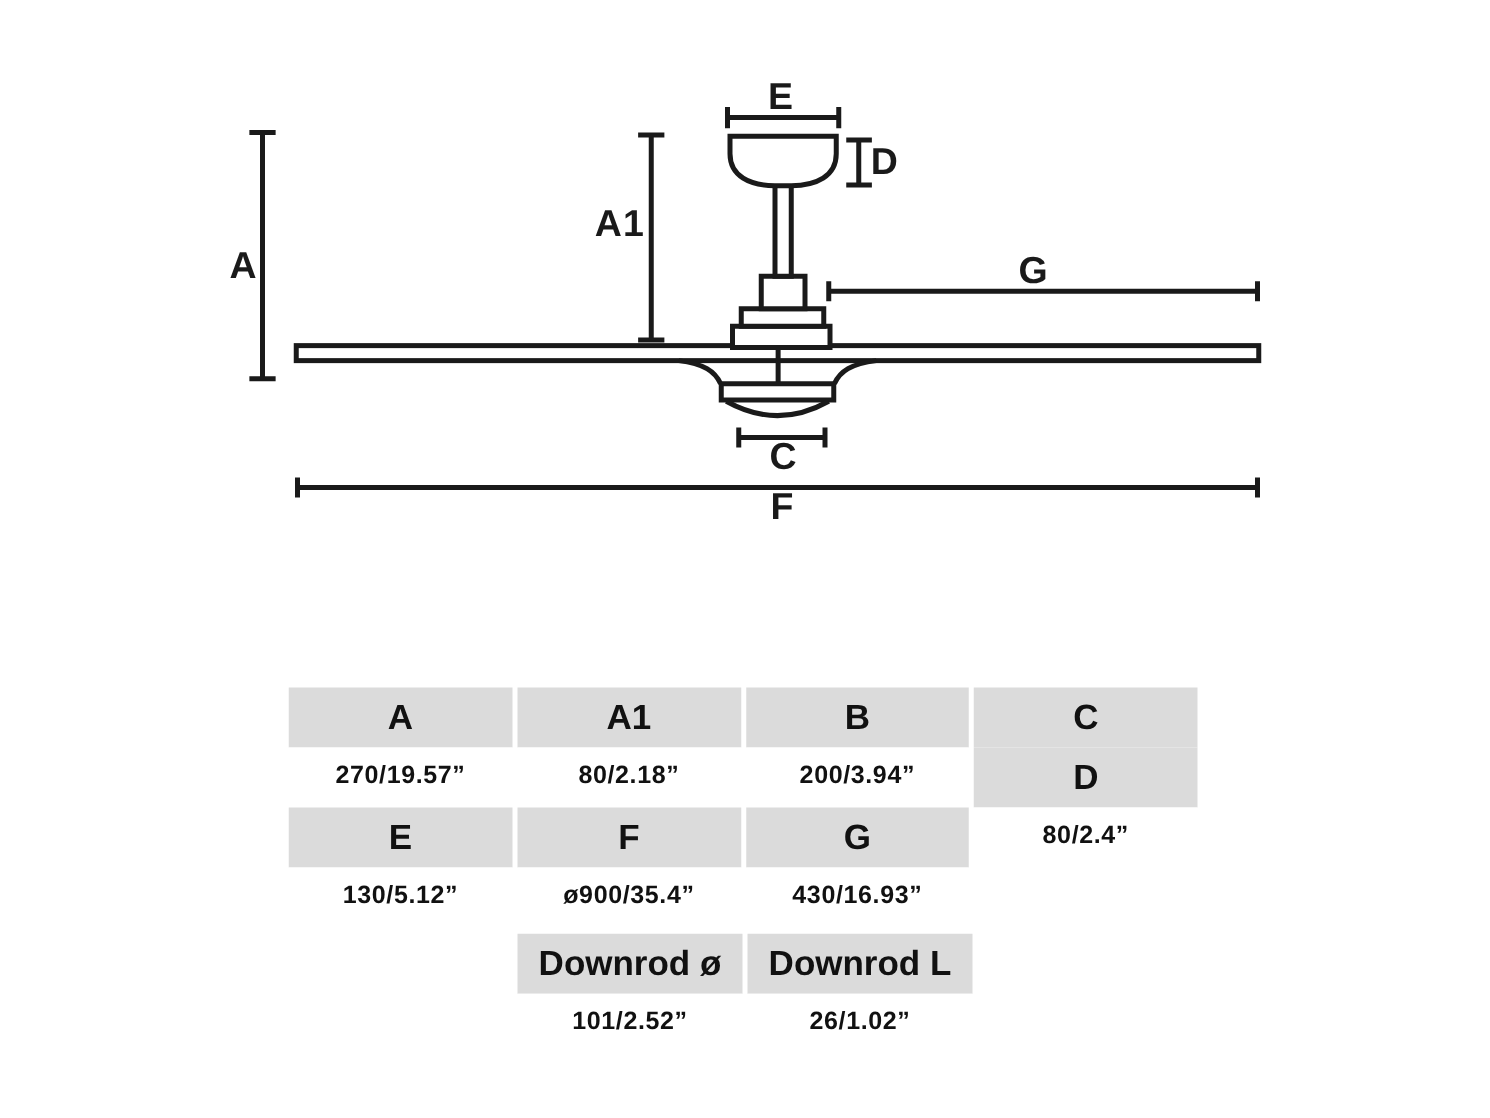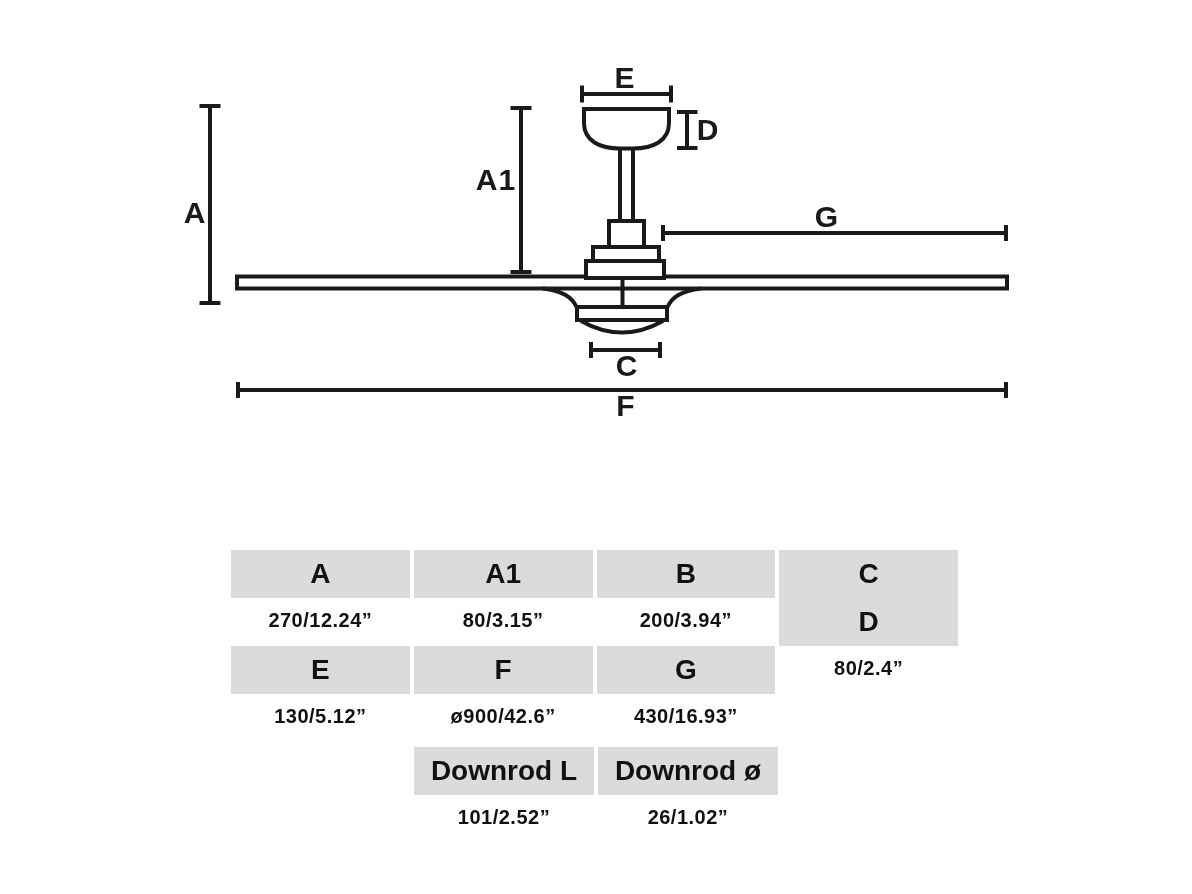--- a/index.html
+++ b/index.html
@@ -91,35 +91,35 @@
     <div class="dim-label" style="left:627px;top:366px;">C</div>
     <div class="dim-label" style="left:626px;top:406px;">F</div>
   </div>
 
   <div class="spec-table">
     <div class="cell header">A</div>
     <div class="cell header">A1</div>
     <div class="cell header">B</div>
     <div class="cell header">C</div>
 
-    <div class="cell value">270/12.24”</div>
-    <div class="cell value">80/3.15”</div>
+    <div class="cell value">270/19.57”</div>
+    <div class="cell value">80/2.18”</div>
     <div class="cell value">200/3.94”</div>
 
     <div class="cell header">D</div>
     <div class="cell header">E</div>
     <div class="cell header">F</div>
     <div class="cell header">G</div>
 
     <div class="cell value">80/2.4”</div>
     <div class="cell value">130/5.12”</div>
-    <div class="cell value">ø900/42.6”</div>
+    <div class="cell value">ø900/35.4”</div>
     <div class="cell value">430/16.93”</div>
   </div>
 
   <div class="downrod-table">
+    <div class="cell header">Downrod ø</div>
     <div class="cell header">Downrod L</div>
-    <div class="cell header">Downrod ø</div>
     <div class="cell value">101/2.52”</div>
     <div class="cell value">26/1.02”</div>
   </div>
 
 </div>
 
 </body></html>

